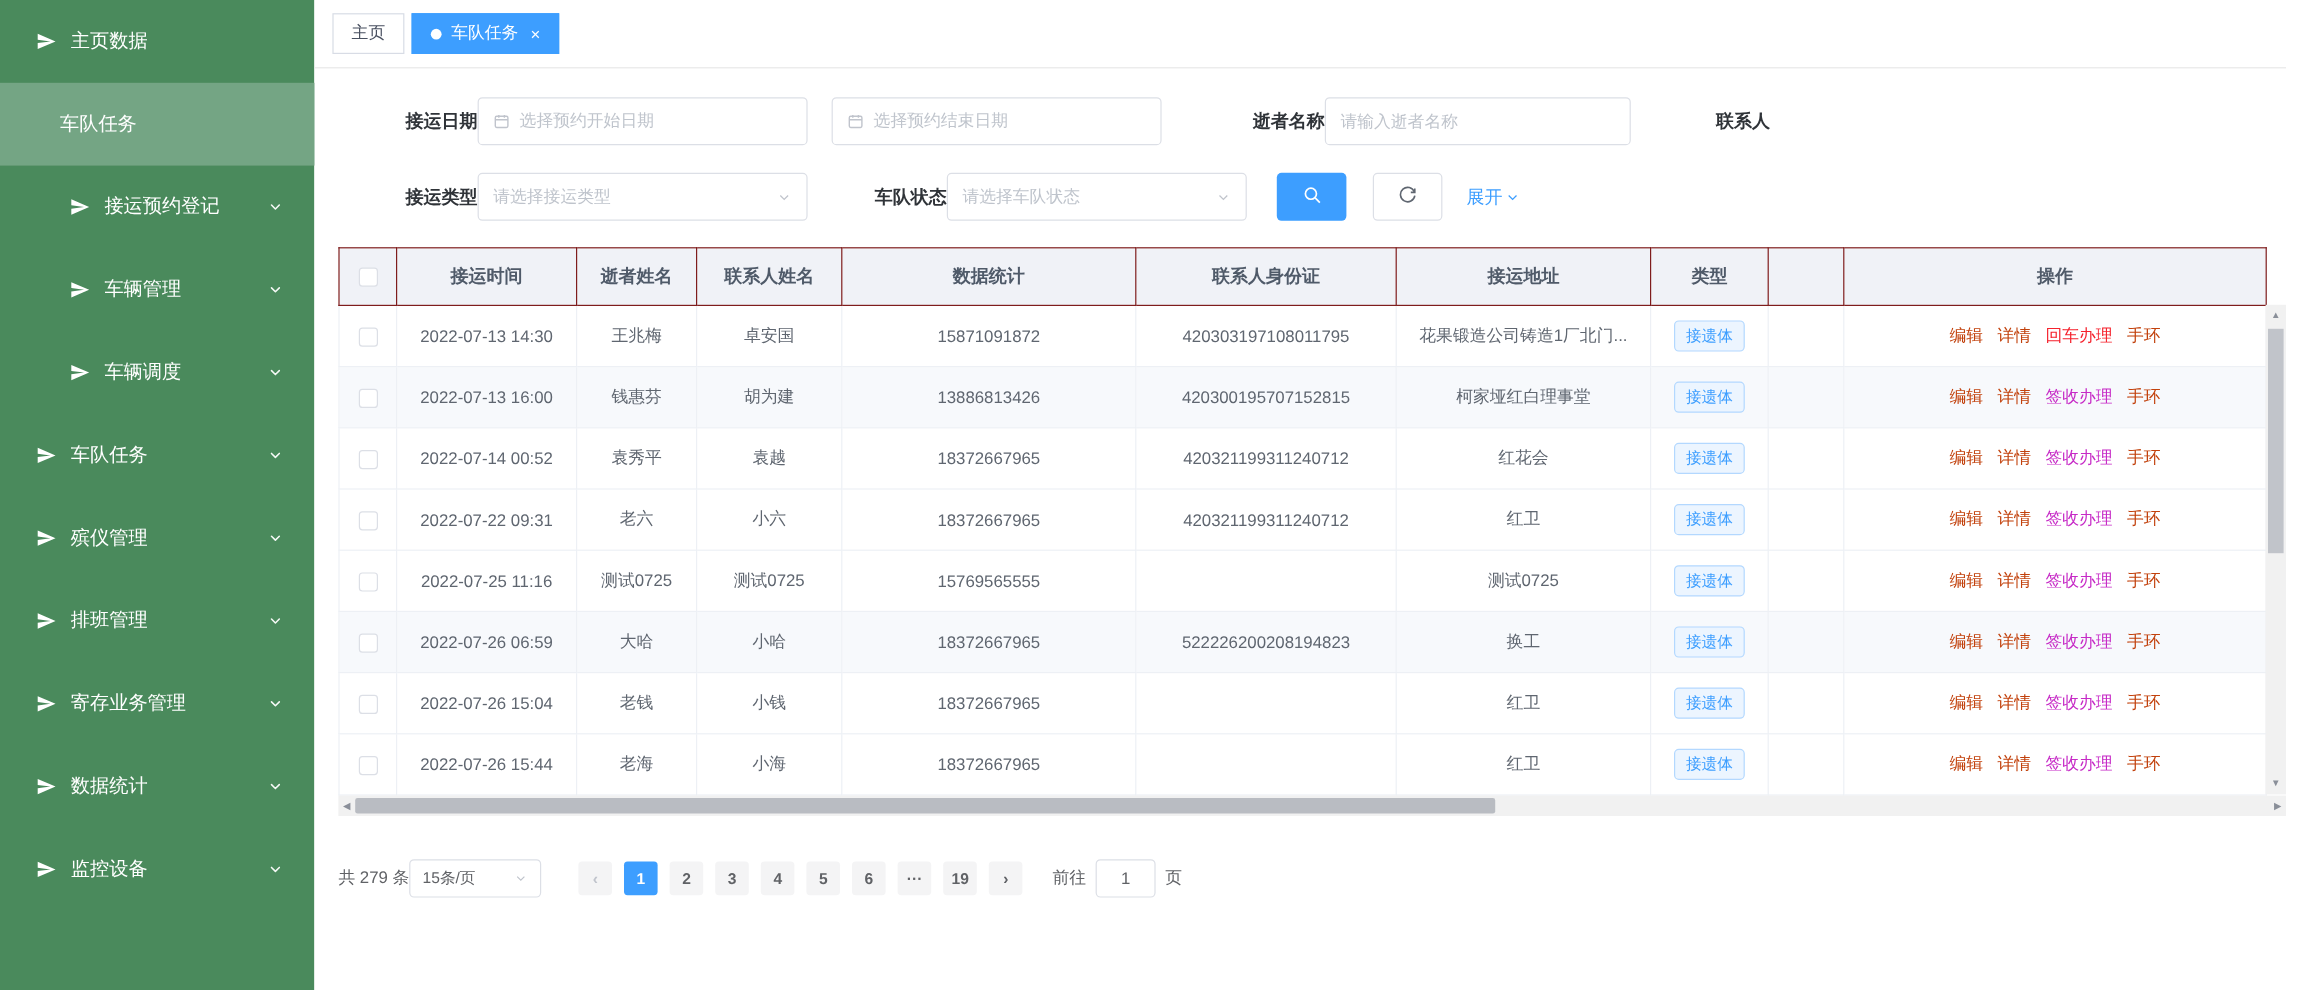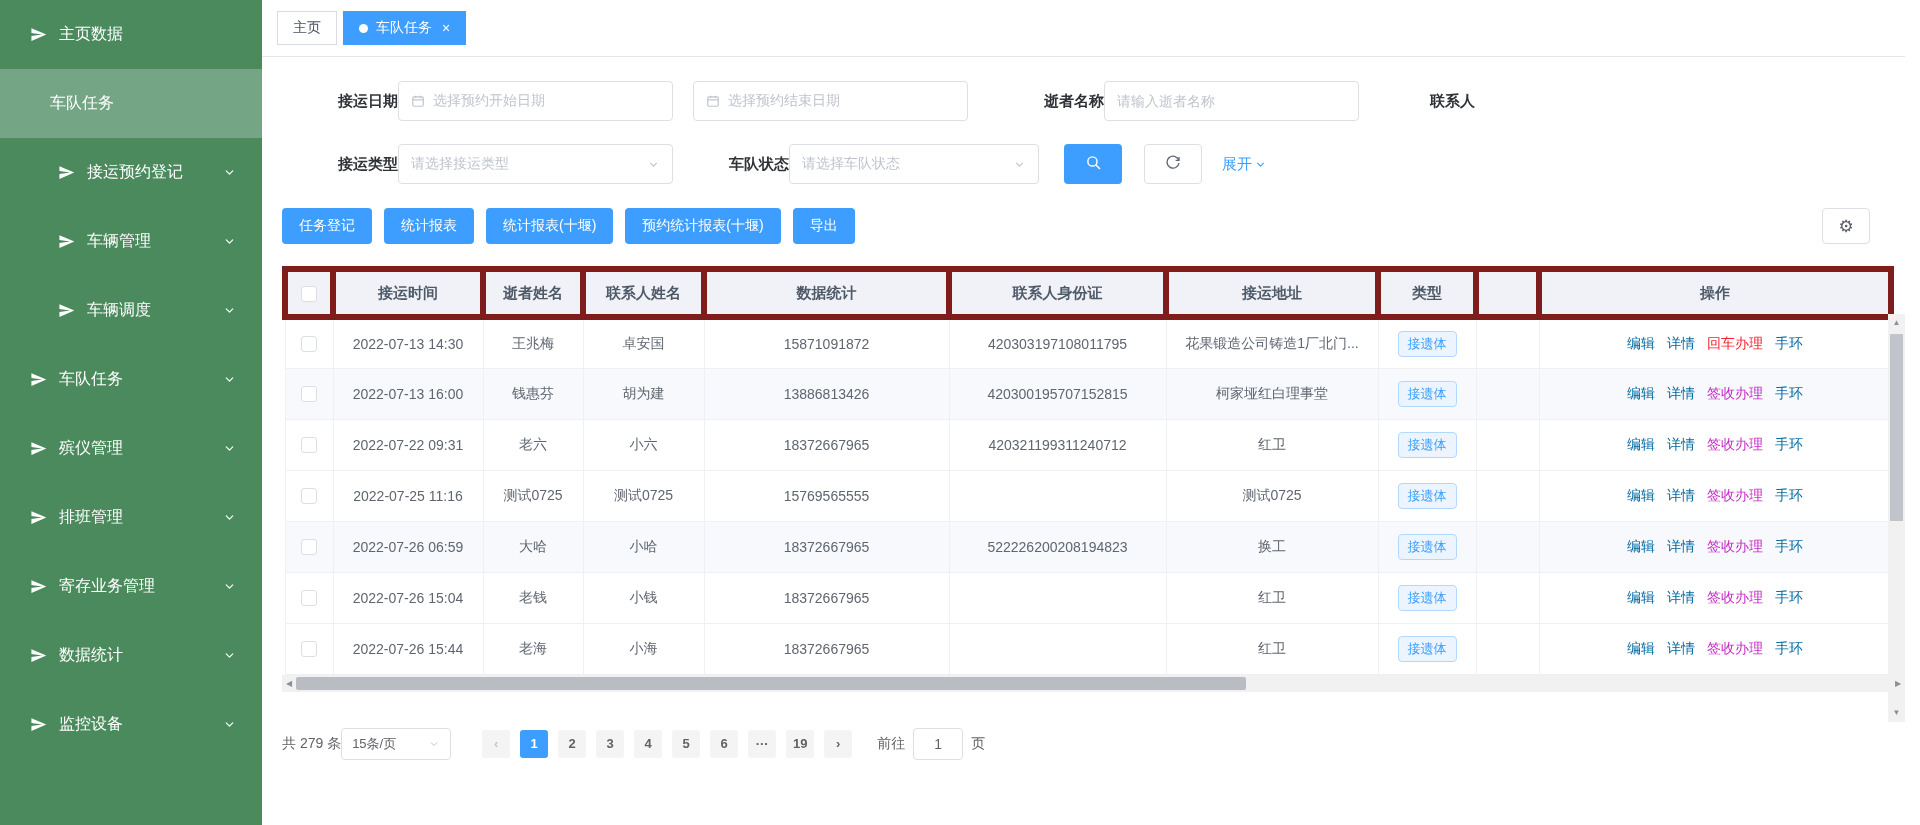--- a/index.html
+++ b/index.html
@@ -41,26 +41,26 @@
   .expand { margin-left:20px; color:#3d9eff; font-size:15px; display:inline-flex; align-items:center; gap:2px; cursor:pointer; }
 
   
   .toolbar { display:flex; align-items:center; margin-top:24px; padding:0 20px; }
   .tb-btn { height:36px; padding:0 17px; margin-right:12px; background:#3d9eff; color:#fff; border:none; border-radius:4px; font-size:14px; cursor:pointer; font-family:inherit; }
   .gear-btn { margin-left:auto; margin-right:15px; width:48px; height:36px; background:#fff; border:1px solid #dcdfe6; border-radius:4px; color:#5a5e66; font-size:17px; display:flex; align-items:center; justify-content:center; cursor:pointer; }
 
   
   .table-zone { margin:22px 0 0 20px; width:1623px; position:relative; }
   table { border-collapse:collapse; table-layout:fixed; width:1606px; }
-  thead th { height:48px; background:#f0f2f7; color:#4f5a69; font-size:15px; font-weight:bold; border:6px solid #7f1d1d; }
+  thead th { height:48px; background:#f0f2f7; color:#4f5a69; font-size:15px; font-weight:bold; border:1px solid #7f1d1d; }
   tbody td { height:51px; text-align:center; color:#5f6670; font-size:14px; border:1px solid #edf0f5; background:#fff; overflow:hidden; white-space:nowrap; text-overflow:ellipsis; }
   tr.striped td { background:#f7f9fc; }
   .cb { width:16px; height:16px; border:1px solid #dcdfe6; border-radius:3px; background:#fff; display:inline-block; vertical-align:middle; cursor:pointer; }
   .badge { display:inline-block; padding:3px 9px; font-size:13px; color:#3d9eff; background:#ecf5ff; border:1px solid #b3d8ff; border-radius:4px; }
-  .ops a { color:#0369a1; margin:0 6px; font-size:14px; text-decoration:none; cursor:pointer; white-space:nowrap; }
+  .ops a { color:#c2410c; margin:0 6px; font-size:14px; text-decoration:none; cursor:pointer; white-space:nowrap; }
   .ops a.danger { color:#f5222d; }
   .ops a.magenta { color:#c62ac6; }
 
   .vscroll { position:absolute; top:48px; right:0; width:17px; height:408px; background:#f1f1f1; }
   .vscroll .arr { position:absolute; left:0; width:17px; text-align:center; color:#8a8f99; font-size:8px; line-height:14px; cursor:pointer; }
   .vscroll .arr.up { top:2px; } .vscroll .arr.down { bottom:2px; }
   .vthumb { position:absolute; left:2px; top:20px; width:13px; height:187px; background:#c1c4ca; cursor:pointer; }
 
   .hscroll { margin-left:20px; width:1623px; height:17px; background:#f1f1f1; position:relative; }
   .hscroll .arr { position:absolute; top:0; height:17px; line-height:17px; color:#8a8f99; font-size:8px; width:14px; text-align:center; cursor:pointer; }
@@ -297,32 +297,20 @@
         </button>
         <span class="expand">
           <span>展开</span>
           <svg width="13" height="13" viewBox="0 0 24 24" fill="none" stroke="currentColor" stroke-width="2">
               <polyline points="6 9 12 15 18 9"></polyline>
             </svg>
         </span>
       </div>
     </div>
 
-    <div class="toolbar">
-      <span style="display:flex">
-          <button class="tb-btn">任务登记</button>
-          <button class="tb-btn">统计报表</button>
-          <button class="tb-btn">统计报表(十堰)</button>
-          <button class="tb-btn">预约统计报表(十堰)</button>
-          <button class="tb-btn">导出</button>
-        </span>
-      <button class="gear-btn">
-        <span>⚙</span>
-      </button>
-    </div>
 
     <div class="table-zone">
       <table>
         <colgroup>
             <col style="width: 48px;">
             <col style="width: 150px;">
             <col style="width: 100px;">
             <col style="width: 121px;">
             <col style="width: 245px;">
             <col style="width: 217px;">
@@ -359,20 +347,32 @@
               <td class="ops"><a>编辑</a><a>详情</a><a class="danger">回车办理</a><a>手环</a></td>
             </tr>
             <tr class="striped">
               <td><span class="cb"></span></td>
               <td>2022-07-13 16:00</td>
               <td>钱惠芬</td>
               <td>胡为建</td>
               <td>13886813426</td>
               <td>420300195707152815</td>
               <td>柯家垭红白理事堂</td>
+              <td><span class="badge">接遗体</span></td>
+              <td></td>
+              <td class="ops"><a>编辑</a><a>详情</a><a class="magenta">签收办理</a><a>手环</a></td>
+            </tr>
+            <tr>
+              <td><span class="cb"></span></td>
+              <td>2022-07-14 00:52</td>
+              <td>袁秀平</td>
+              <td>袁越</td>
+              <td>18372667965</td>
+              <td>420321199311240712</td>
+              <td>红花会</td>
               <td><span class="badge">接遗体</span></td>
               <td></td>
               <td class="ops"><a>编辑</a><a>详情</a><a class="magenta">签收办理</a><a>手环</a></td>
             </tr>
             <tr>
               <td><span class="cb"></span></td>
               <td>2022-07-22 09:31</td>
               <td>老六</td>
               <td>小六</td>
               <td>18372667965</td>

